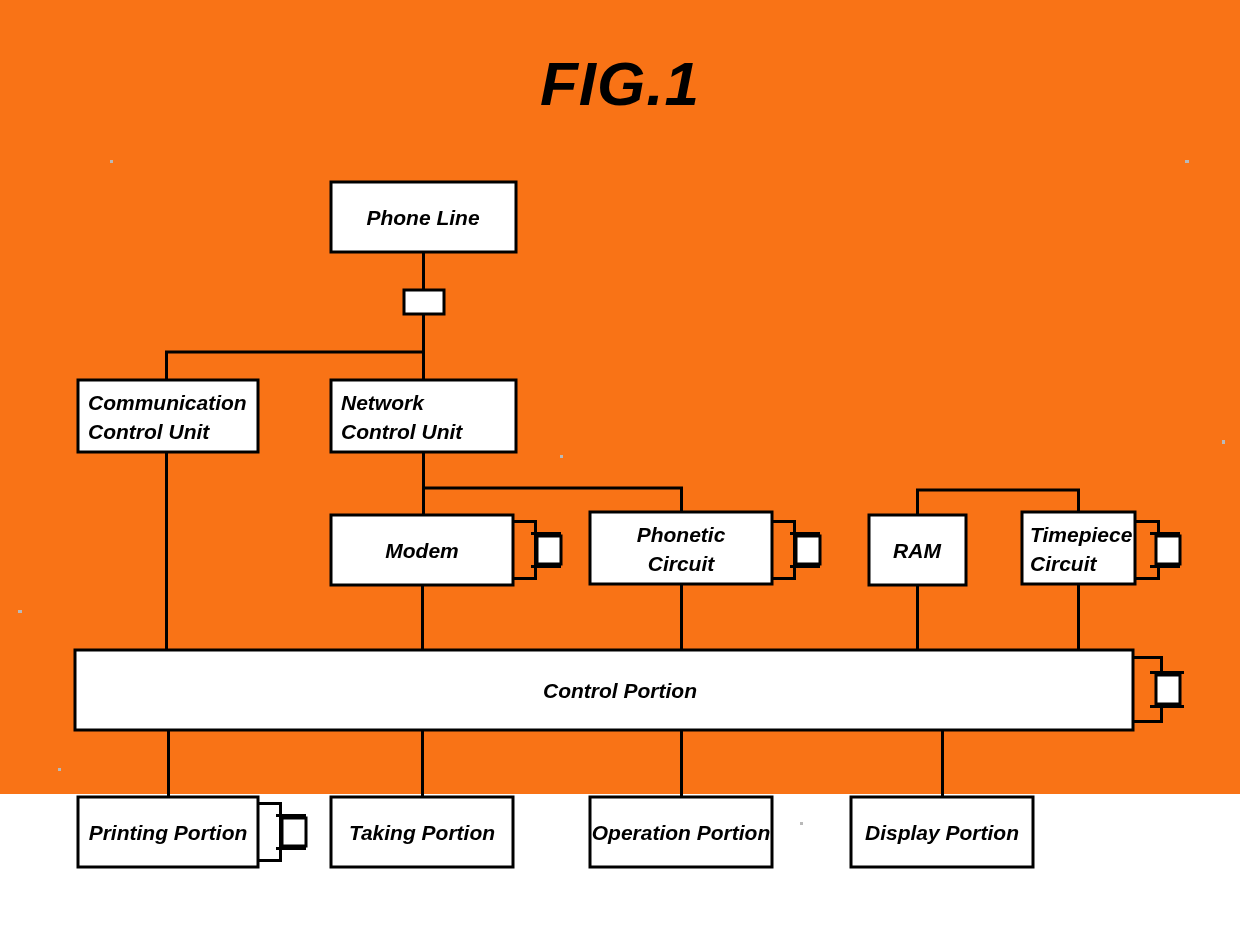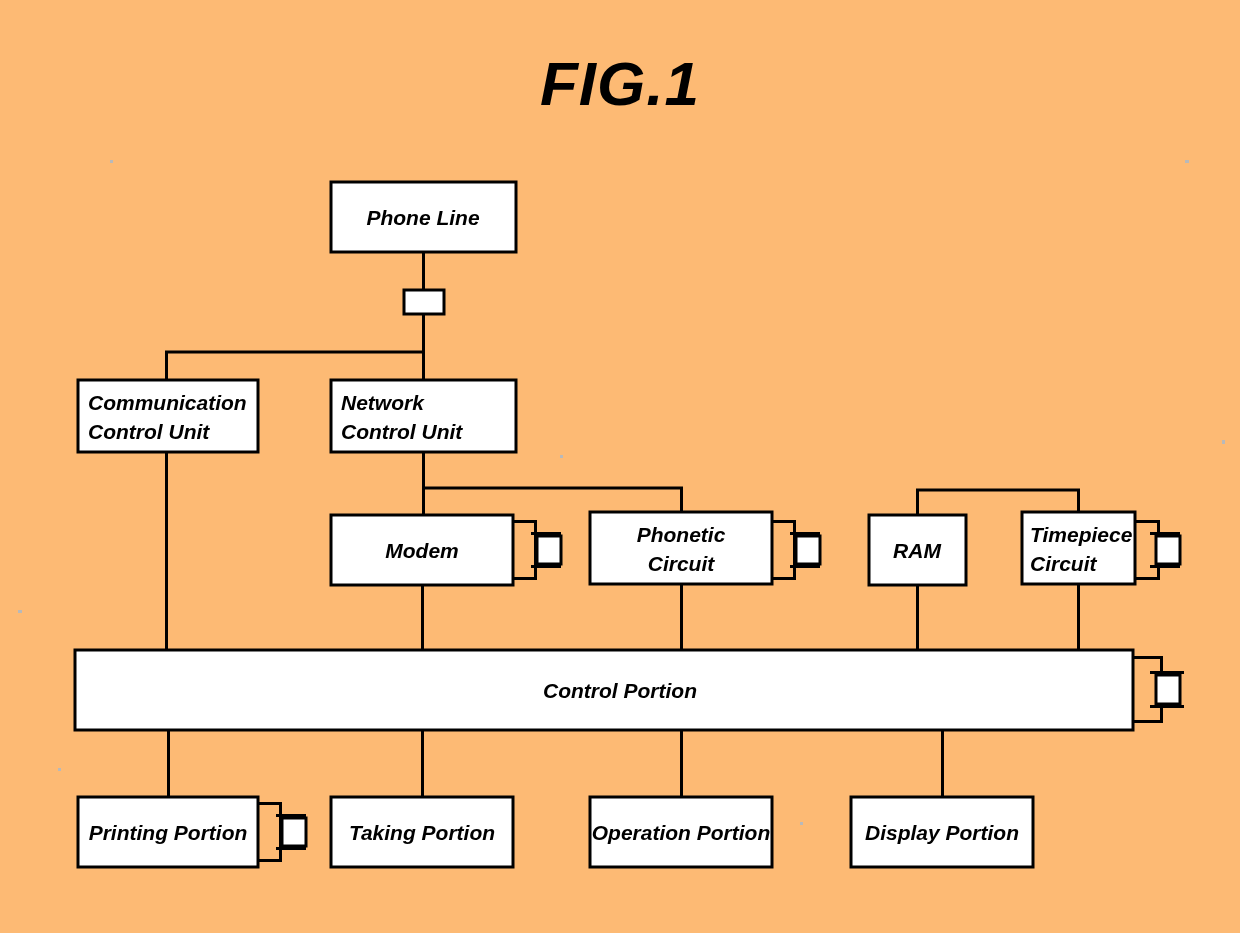--- a/index.html
+++ b/index.html
@@ -10,22 +10,22 @@
   }
   body {
     width: 1240px;
     height: 933px;
     overflow: hidden;
     font-family: "Liberation Sans", sans-serif;
   }
   #figure-root {
     position: relative;
     width: 1240px;
-    height: 933px;
-    background: #fdba74;
+    height: 794px;
+    background: #f97316;
   }
   #diagram-svg {
     display: block;
     width: 1240px;
     height: 933px;
   }
   .fig-title {
     font-family: "Liberation Sans", sans-serif;
     font-size: 62px;
     font-weight: bold;

